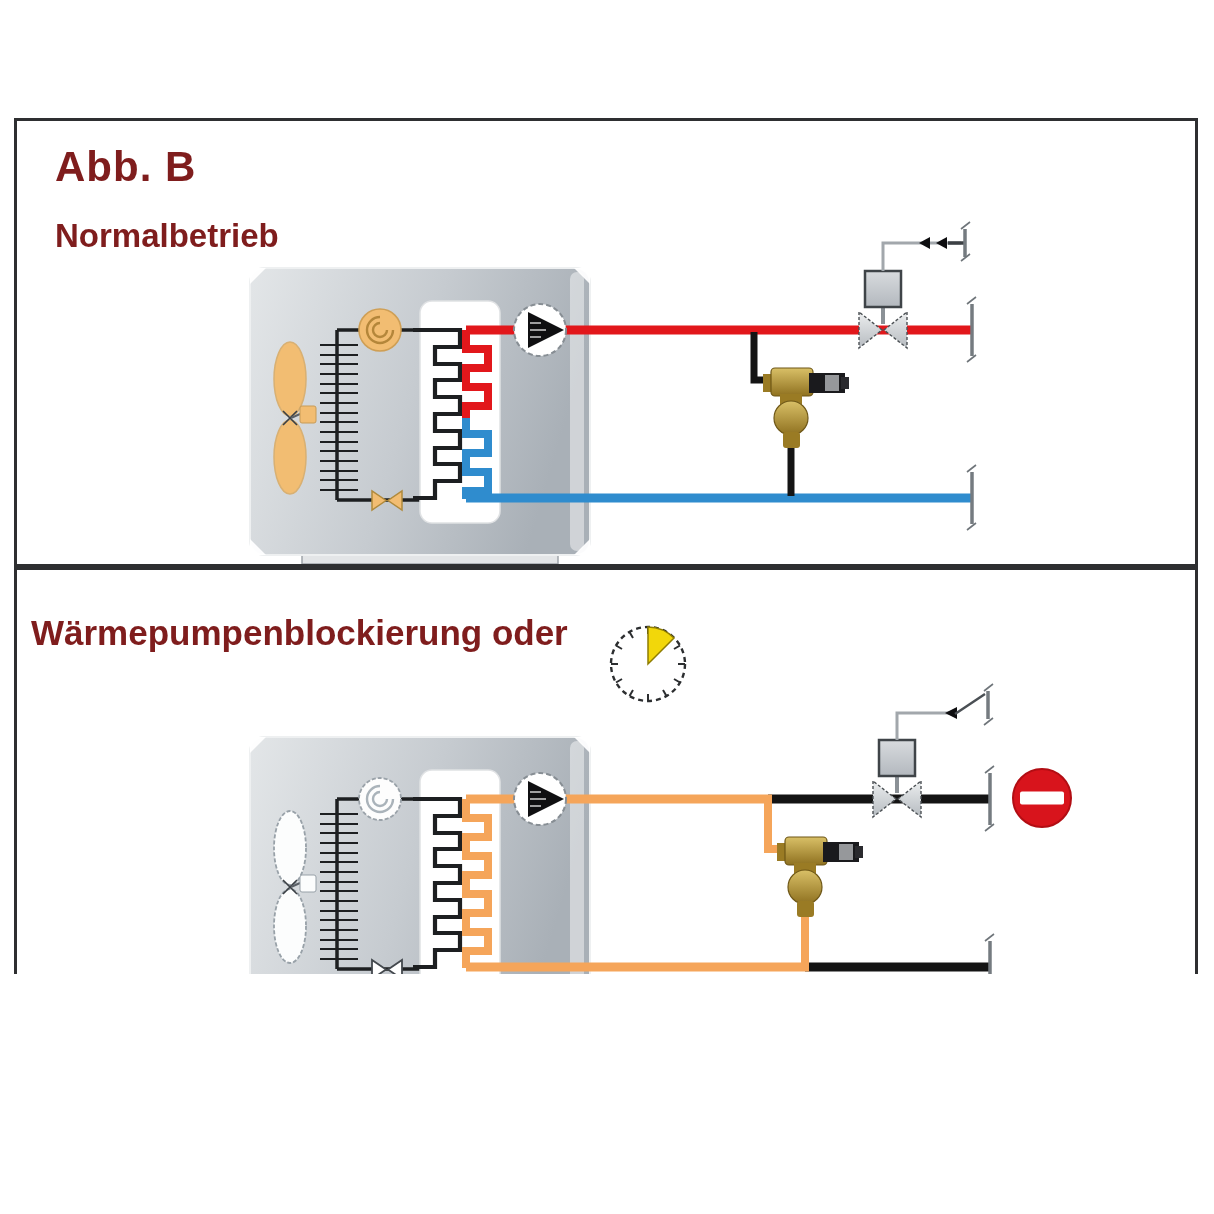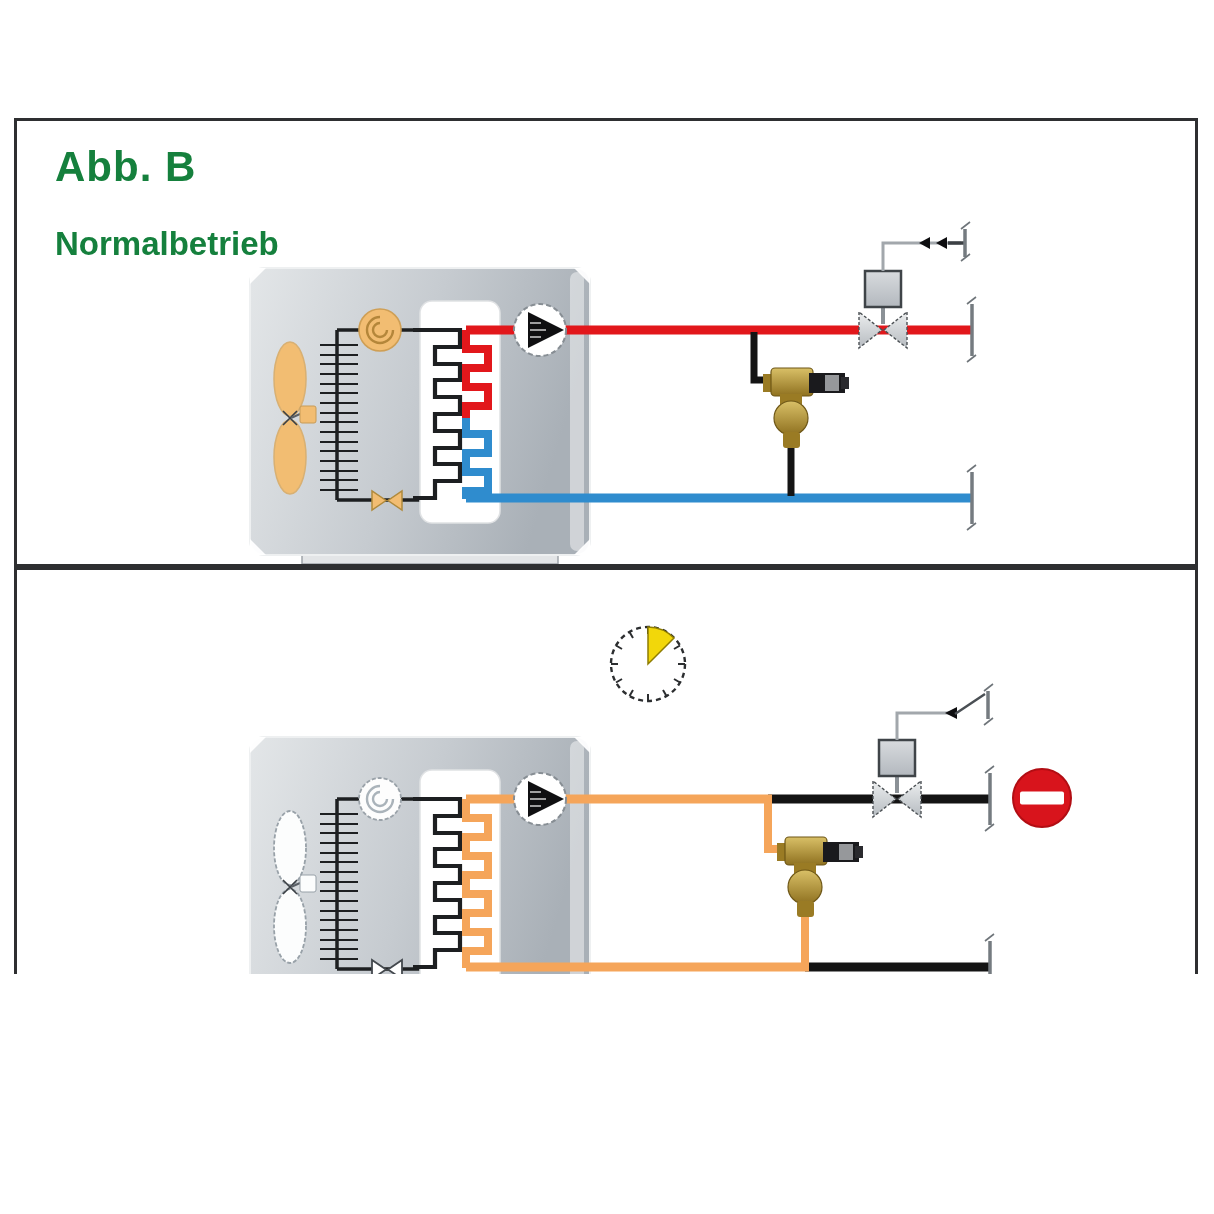--- a/index.html
+++ b/index.html
@@ -1,24 +1,24 @@
 <!DOCTYPE html>
 <html style="--c-hot_pipe: #e2171b; --c-cold_pipe: #2f8cce; --c-warm_pipe: #f5a55a; --c-closed_pipe: #141414; --c-control_line: #a2a7ac; --c-active_orange: #f2bd72; --c-brass: #b5952f; --c-component_gray: #cdd1d5; --c-timer_yellow: #f2d70a; --c-prohibition_red: #d8141c; --c-unit_light: #e3e6e8; --c-unit_dark: #a9b0b7;"><head>
 <meta charset="utf-8">
 <style>
   html,body{margin:0;padding:0;background:#ffffff;}
   .page{position:relative;width:1214px;height:974px;background:#fff;overflow:hidden;
-        font-family:"Liberation Sans", sans-serif;color:#15803d;}
+        font-family:"Liberation Sans", sans-serif;color:#7f1d1d;}
   .panel{position:absolute;left:14px;width:1184px;background:#fff;
          border:3px solid #2e2f31;box-sizing:border-box;overflow:hidden;}
   .panel-top{top:118px;height:449px;}
   .panel-bottom{top:567px;height:479px;}
   .panel svg{position:absolute;left:-3px;top:-3px;}
   .fig-label{position:absolute;left:38px;top:22px;font-size:42px;font-weight:700;letter-spacing:1px;}
-  .title-one{position:absolute;left:38px;top:96px;font-size:33px;font-weight:700;margin-top:8px;}
+  .title-one{position:absolute;left:38px;top:96px;font-size:33px;font-weight:700;}
   .title-two{position:absolute;left:14px;top:40px;font-size:35px;font-weight:700;line-height:45px;}
 
   
   .pipe{fill:none;stroke-width:9;}
   .pipe.thin{stroke-width:8;}
   .pipe.w7{stroke-width:7;}
   .hot{stroke:var(--c-hot_pipe);}
   .cold{stroke:var(--c-cold_pipe);}
   .warm{stroke:var(--c-warm_pipe);}
   .off{stroke:var(--c-closed_pipe);}
@@ -276,16 +276,17 @@
         <path class="tick" d="M971 374 l9 -7 M971 432 l9 -7"></path>
       </g>
 
       <g>
         <circle class="noentry-ring" cx="1028" cy="231" r="29"></circle>
         <rect class="noentry-bar" x="1006" y="224.5" width="44" height="13" rx="2"></rect>
       </g>
     </svg>
 
     <div class="title-two">
+      <div>Wärmepumpenblockierung oder</div>
     </div>
   </div>
 
 </div>
 
 </body></html>

